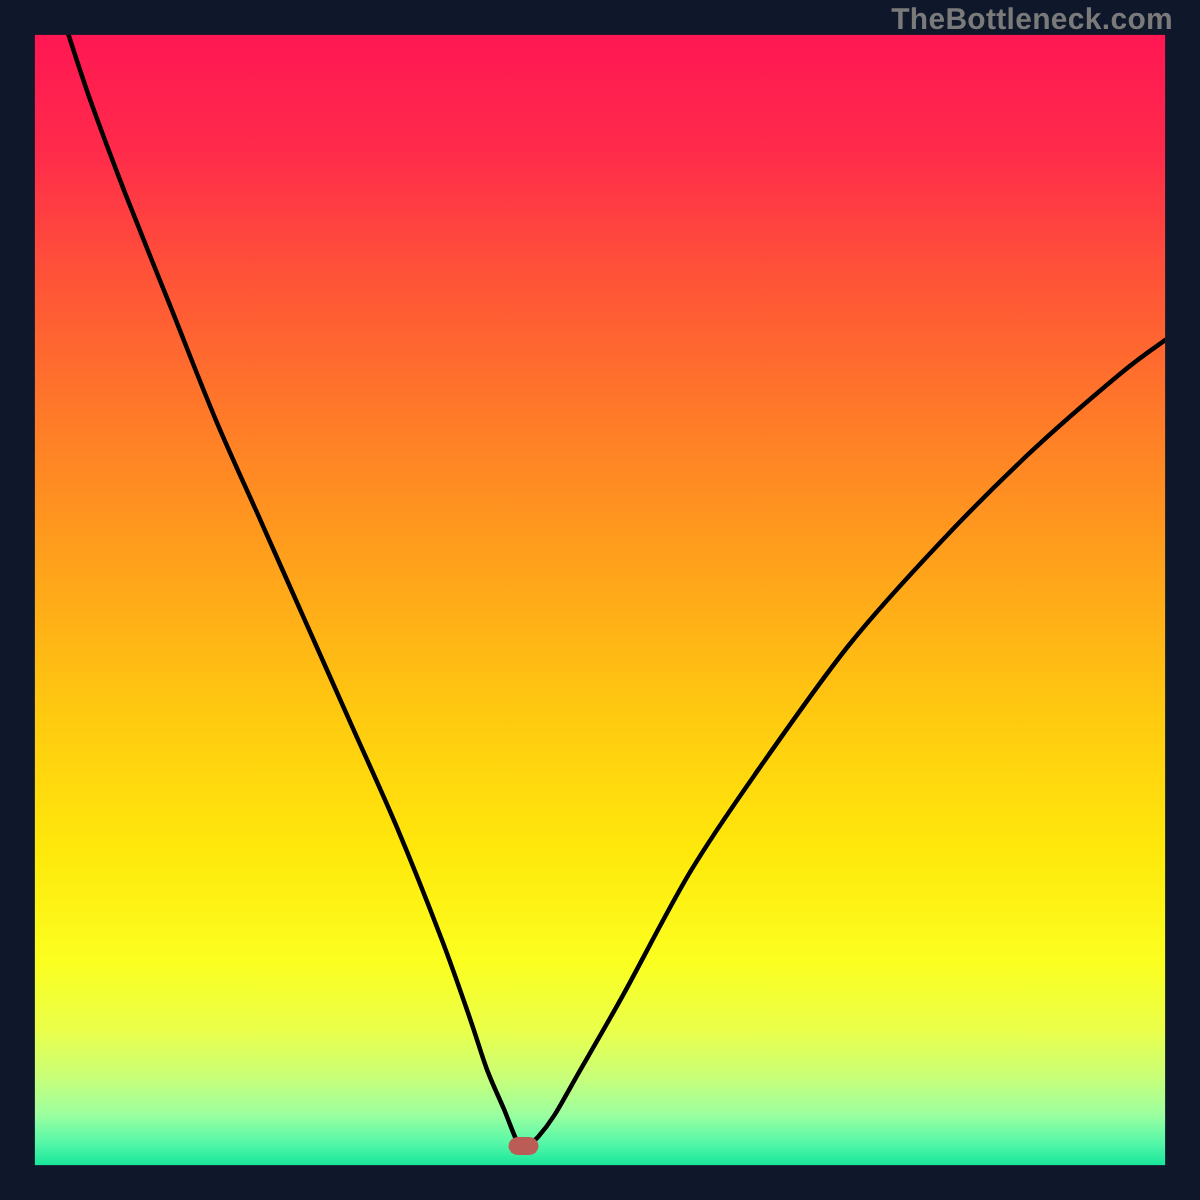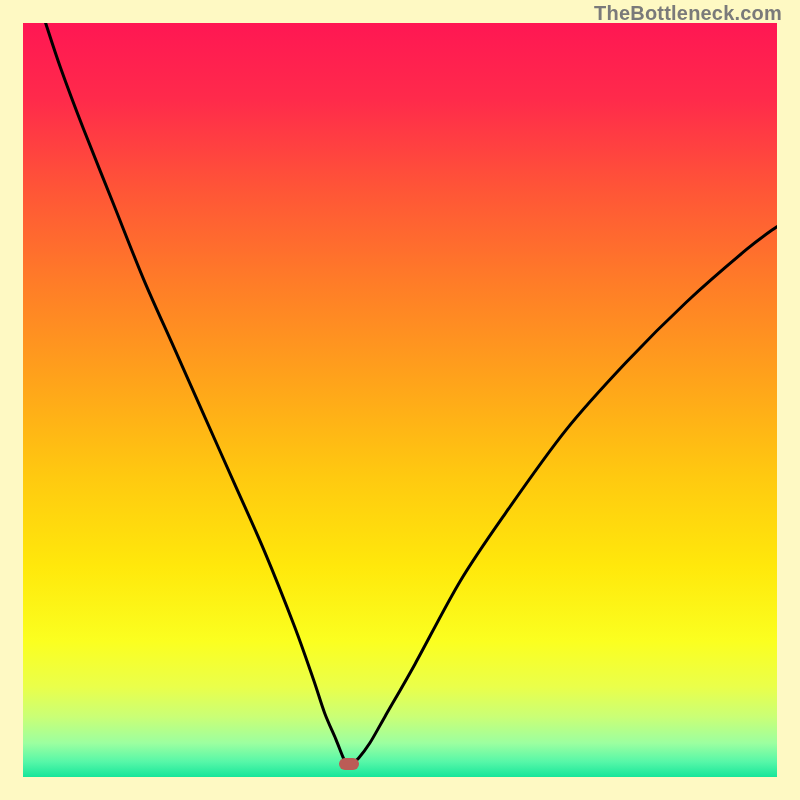--- a/index.html
+++ b/index.html
@@ -9,21 +9,21 @@
     height: 800px;
     background: #000;
     overflow: hidden;
   }
   .frame {
     position: absolute;
     left: 0;
     top: 0;
     width: 800px;
     height: 800px;
-    background: #fef9c3;
+    background: #0f172a;
   }
   .plot-area {
     position: absolute;
     left: 23px;
     top: 23px;
     width: 754px;
     height: 754px;
     overflow: hidden;
   }
   .gradient {

